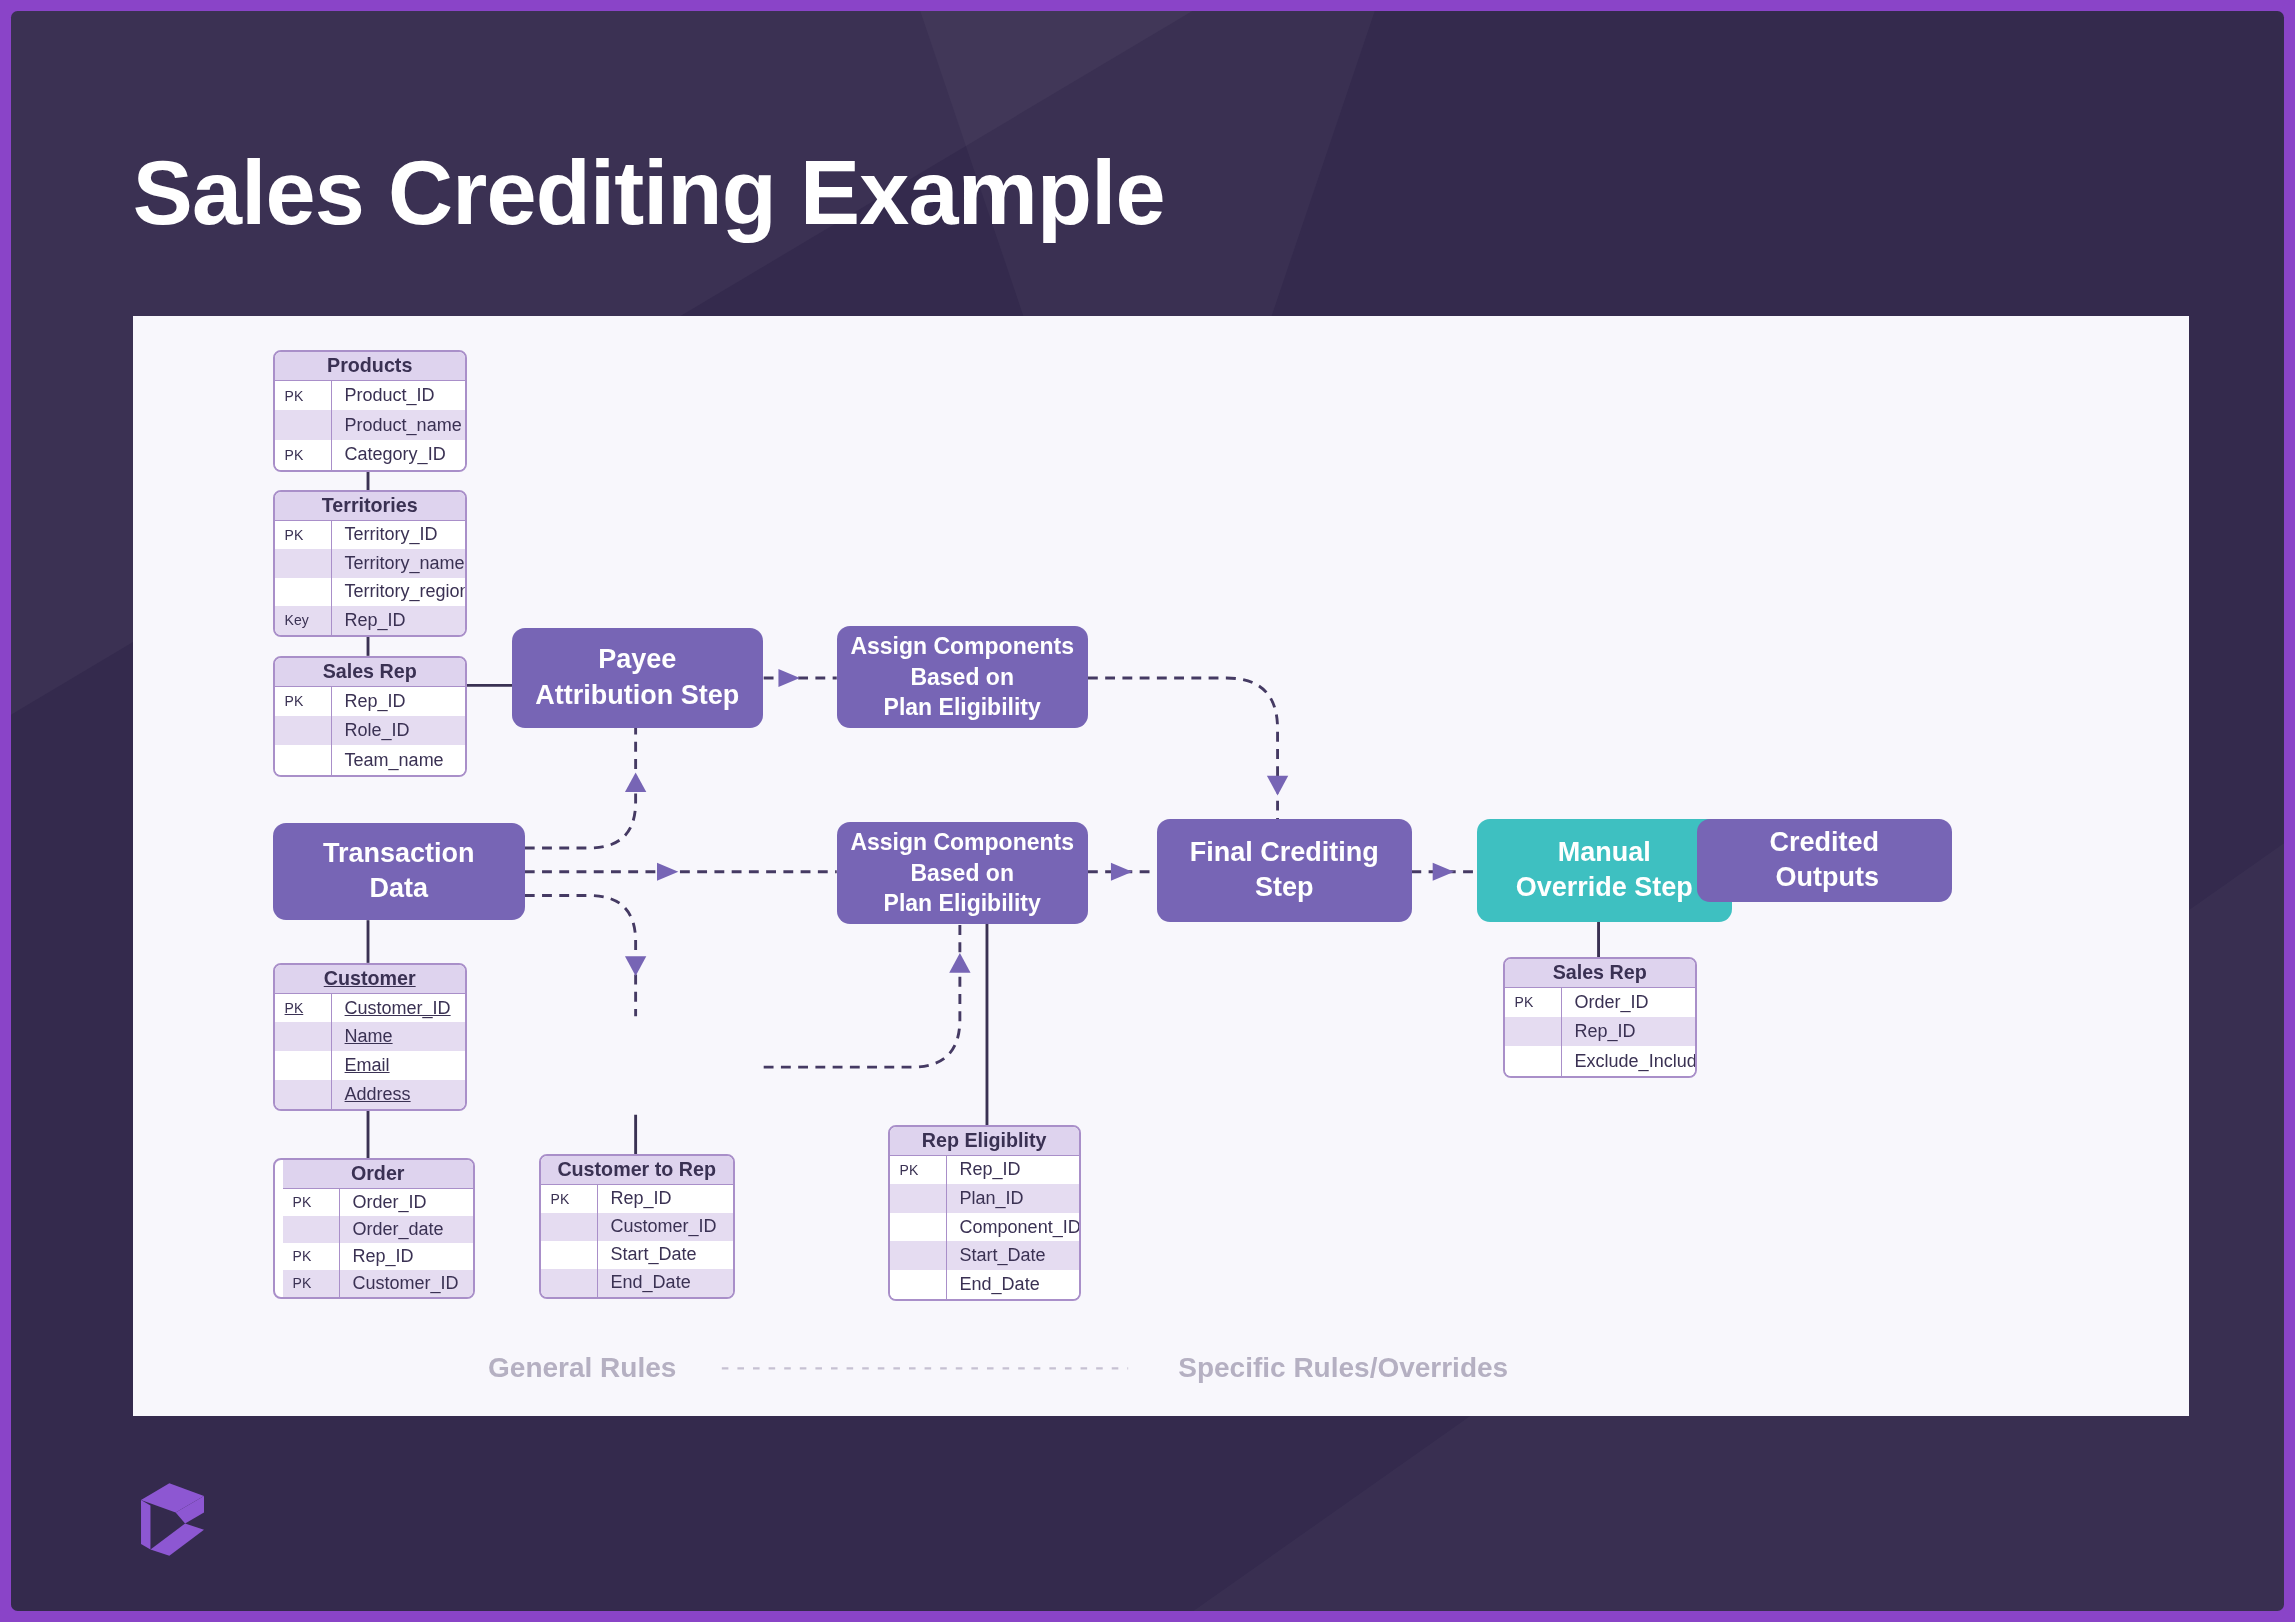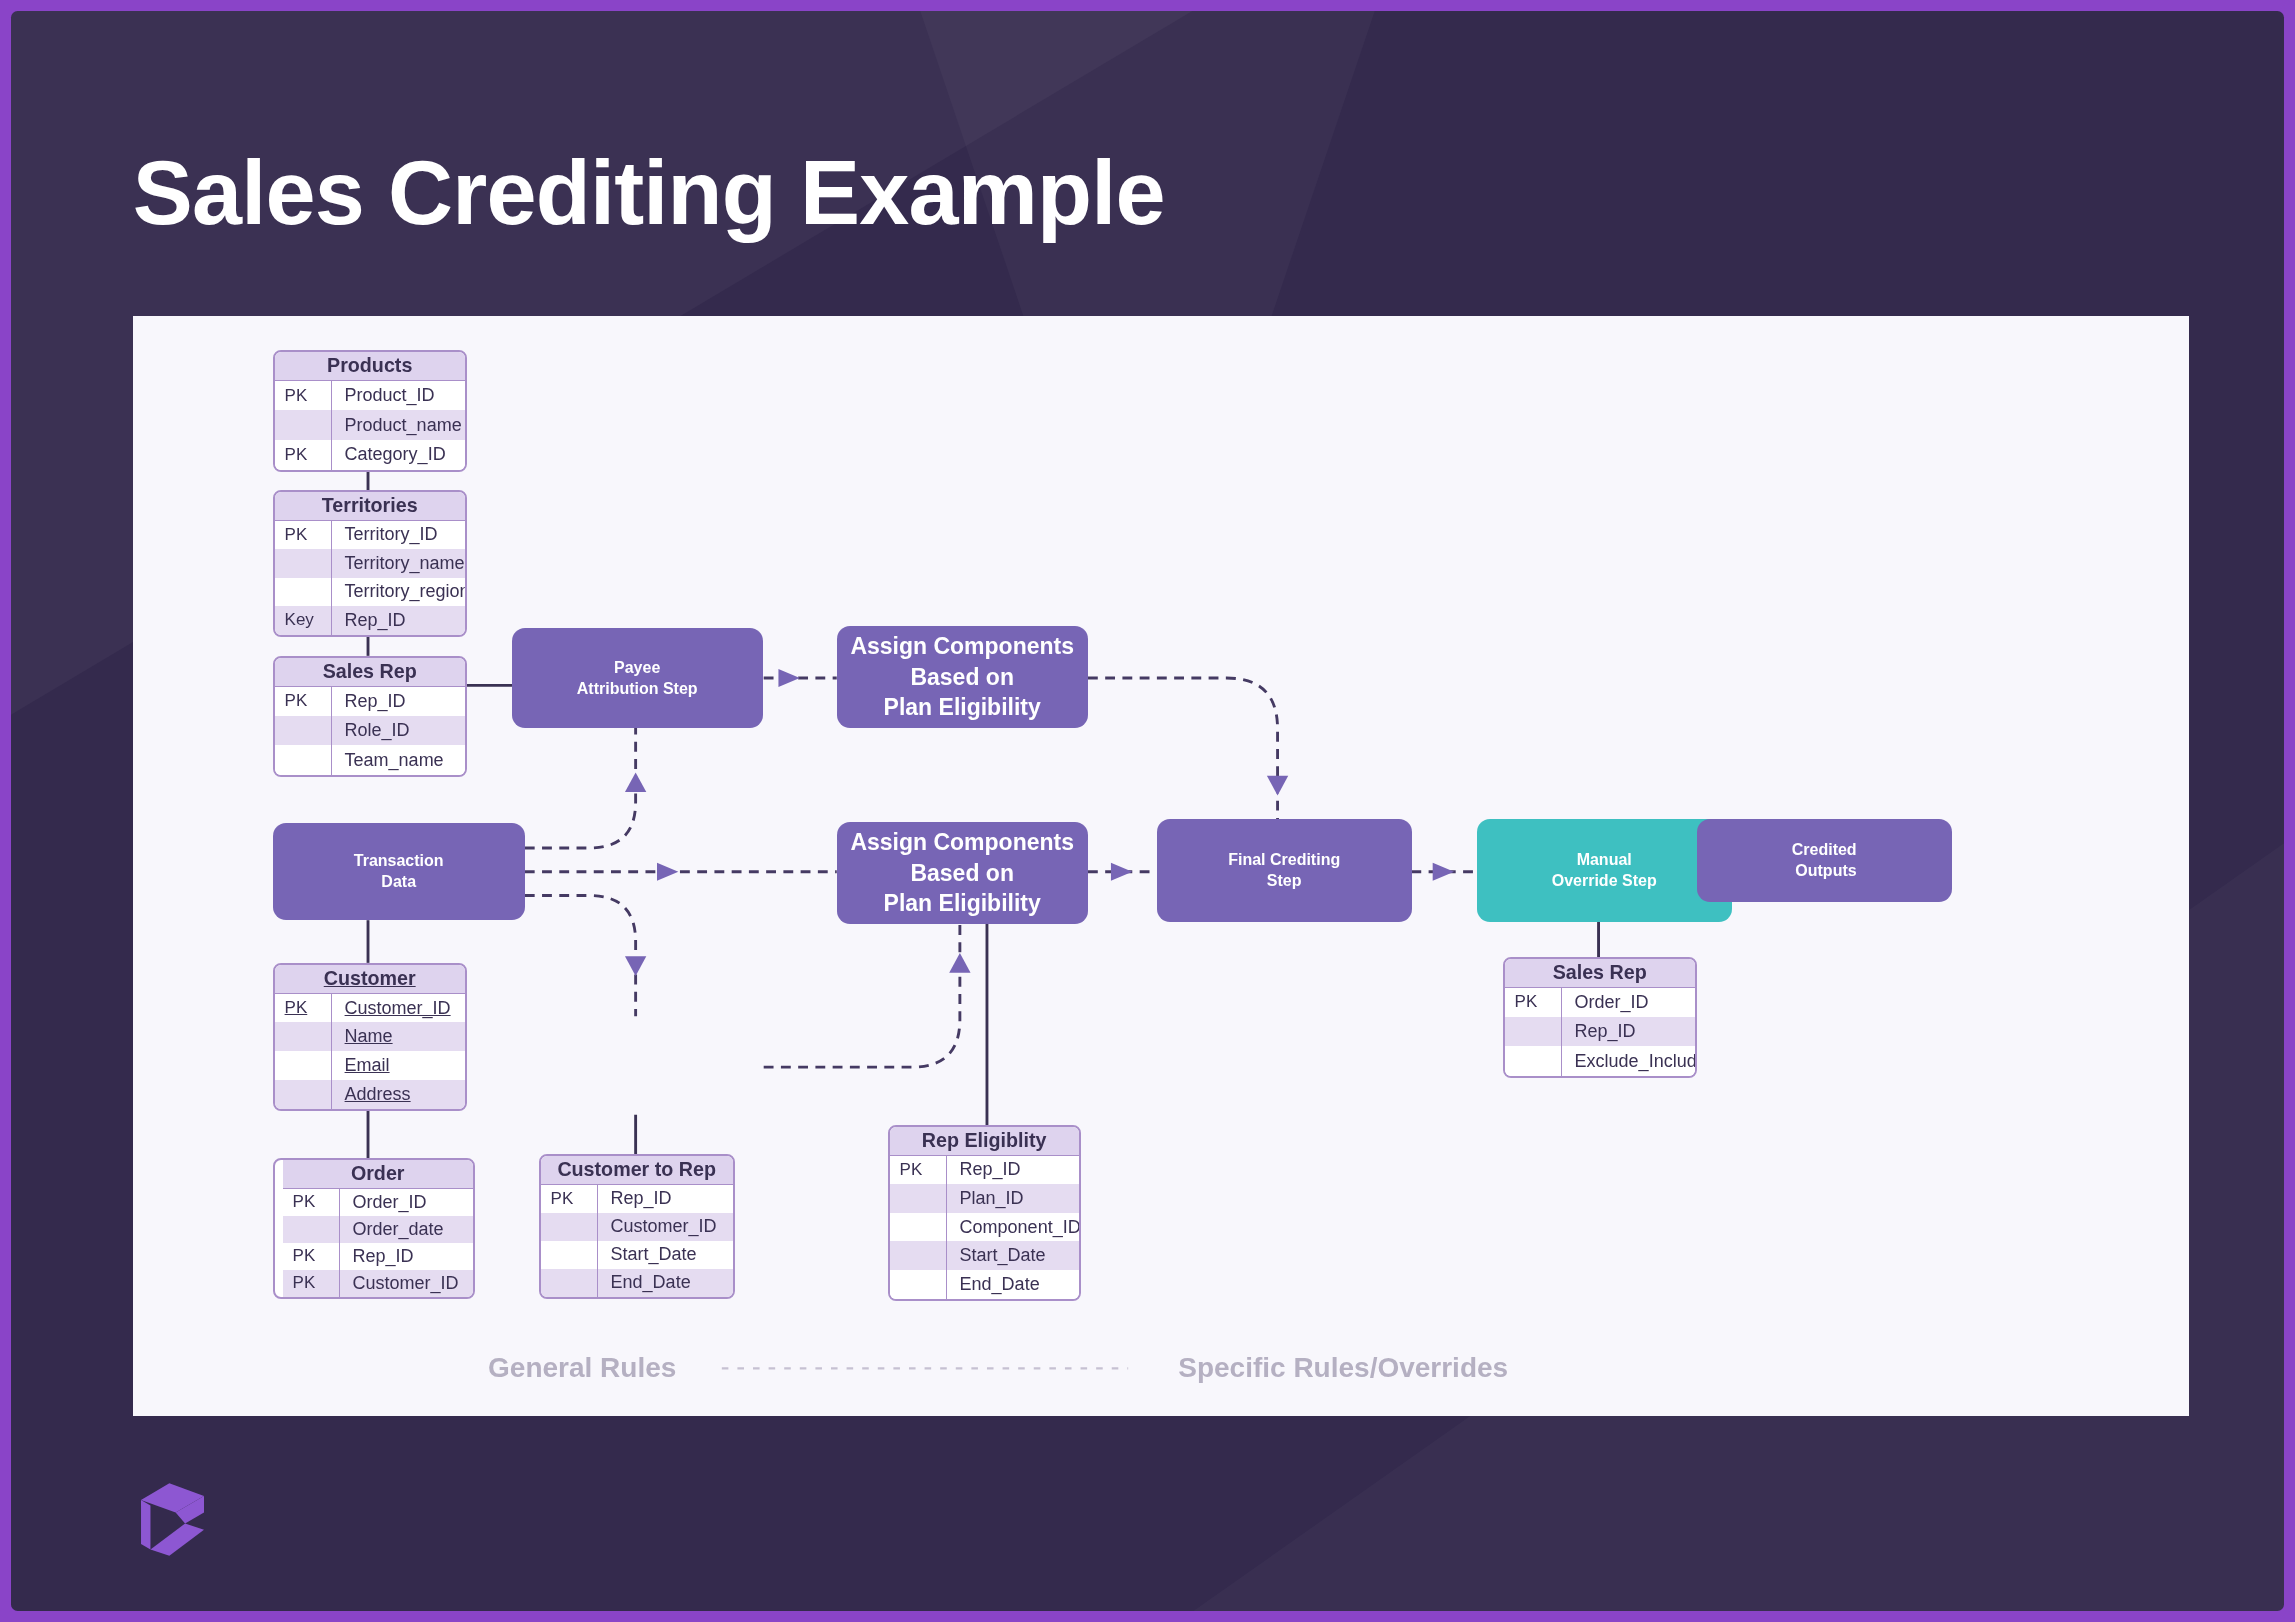--- a/index.html
+++ b/index.html
@@ -34,21 +34,21 @@
   svg.connectors{position:absolute;left:0;top:0;width:2056px;height:1100px;}
   .solid{stroke:var(--ink,#3a3153);stroke-width:3.5;fill:none;}
   .dashed{stroke:#453a63;stroke-width:3.5;fill:none;stroke-dasharray:12 9;}
   .legend-dash{stroke:#c6c1d2;stroke-width:3;fill:none;stroke-dasharray:8 11;}
   .arrowhead{fill:var(--step-purple,#7765b5);stroke:none;}
 
   .flow{
     position:absolute;display:flex;align-items:center;justify-content:center;
     background:var(--step-purple,#7765b5);
     color:#fff;border-radius:13px;
-    font-size:16px;font-weight:600;text-align:center;
+    font-size:27px;font-weight:600;text-align:center;
     line-height:1.32;white-space:pre-line;
   }
   .flow.teal{background:var(--step-teal,#3ec0c1);}
 
   .etable{
     position:absolute;display:flex;flex-direction:column;
     background:#fff;
     border:2.1px solid var(--table-border,#a98fc9);
     border-radius:8px;overflow:hidden;
     color:var(--ink,#3a3153);
@@ -58,21 +58,21 @@
     background:var(--table-header-bg,#ded3ee);
     border-bottom:1.6px solid var(--table-border,#a98fc9);
     font-size:19.7px;font-weight:600;
   }
   .etable-body{flex:1;display:flex;flex-direction:column;}
   .etrow{flex:1;display:flex;background:#fff;}
   .etrow.alt{background:var(--table-row-alt,#e5dcf1);}
   .etrow .key{
     flex:0 0 46px;display:flex;align-items:center;padding-left:9.9px;
     border-right:1.6px solid var(--table-border,#a98fc9);
-    font-size:17px;font-weight:500;
+    font-size:14px;font-weight:500;
   }
   .etrow .field{
     flex:1;display:flex;align-items:center;padding-left:13px;
     font-size:18px;font-weight:500;
   }
   .legend-label{
     position:absolute;font-size:28px;font-weight:600;
     color:var(--legend-text,#b5b0c2);text-align:center;
   }
   .logo{position:absolute;left:122px;top:1470px;width:79px;height:85px;}

